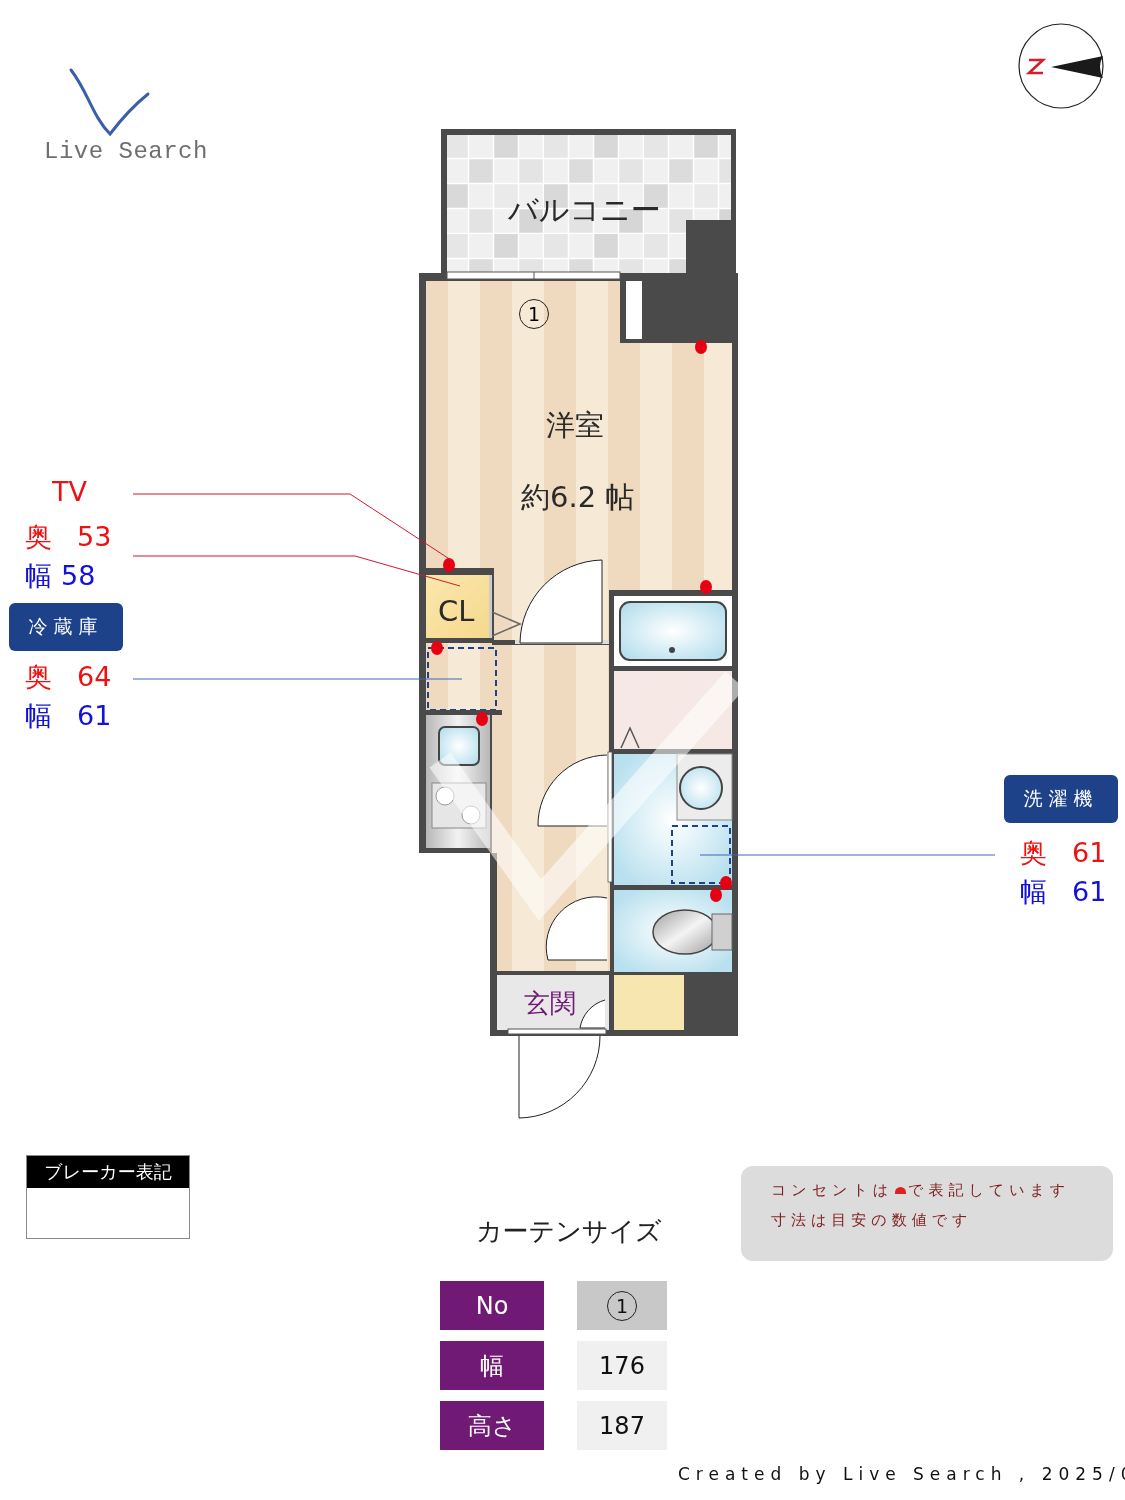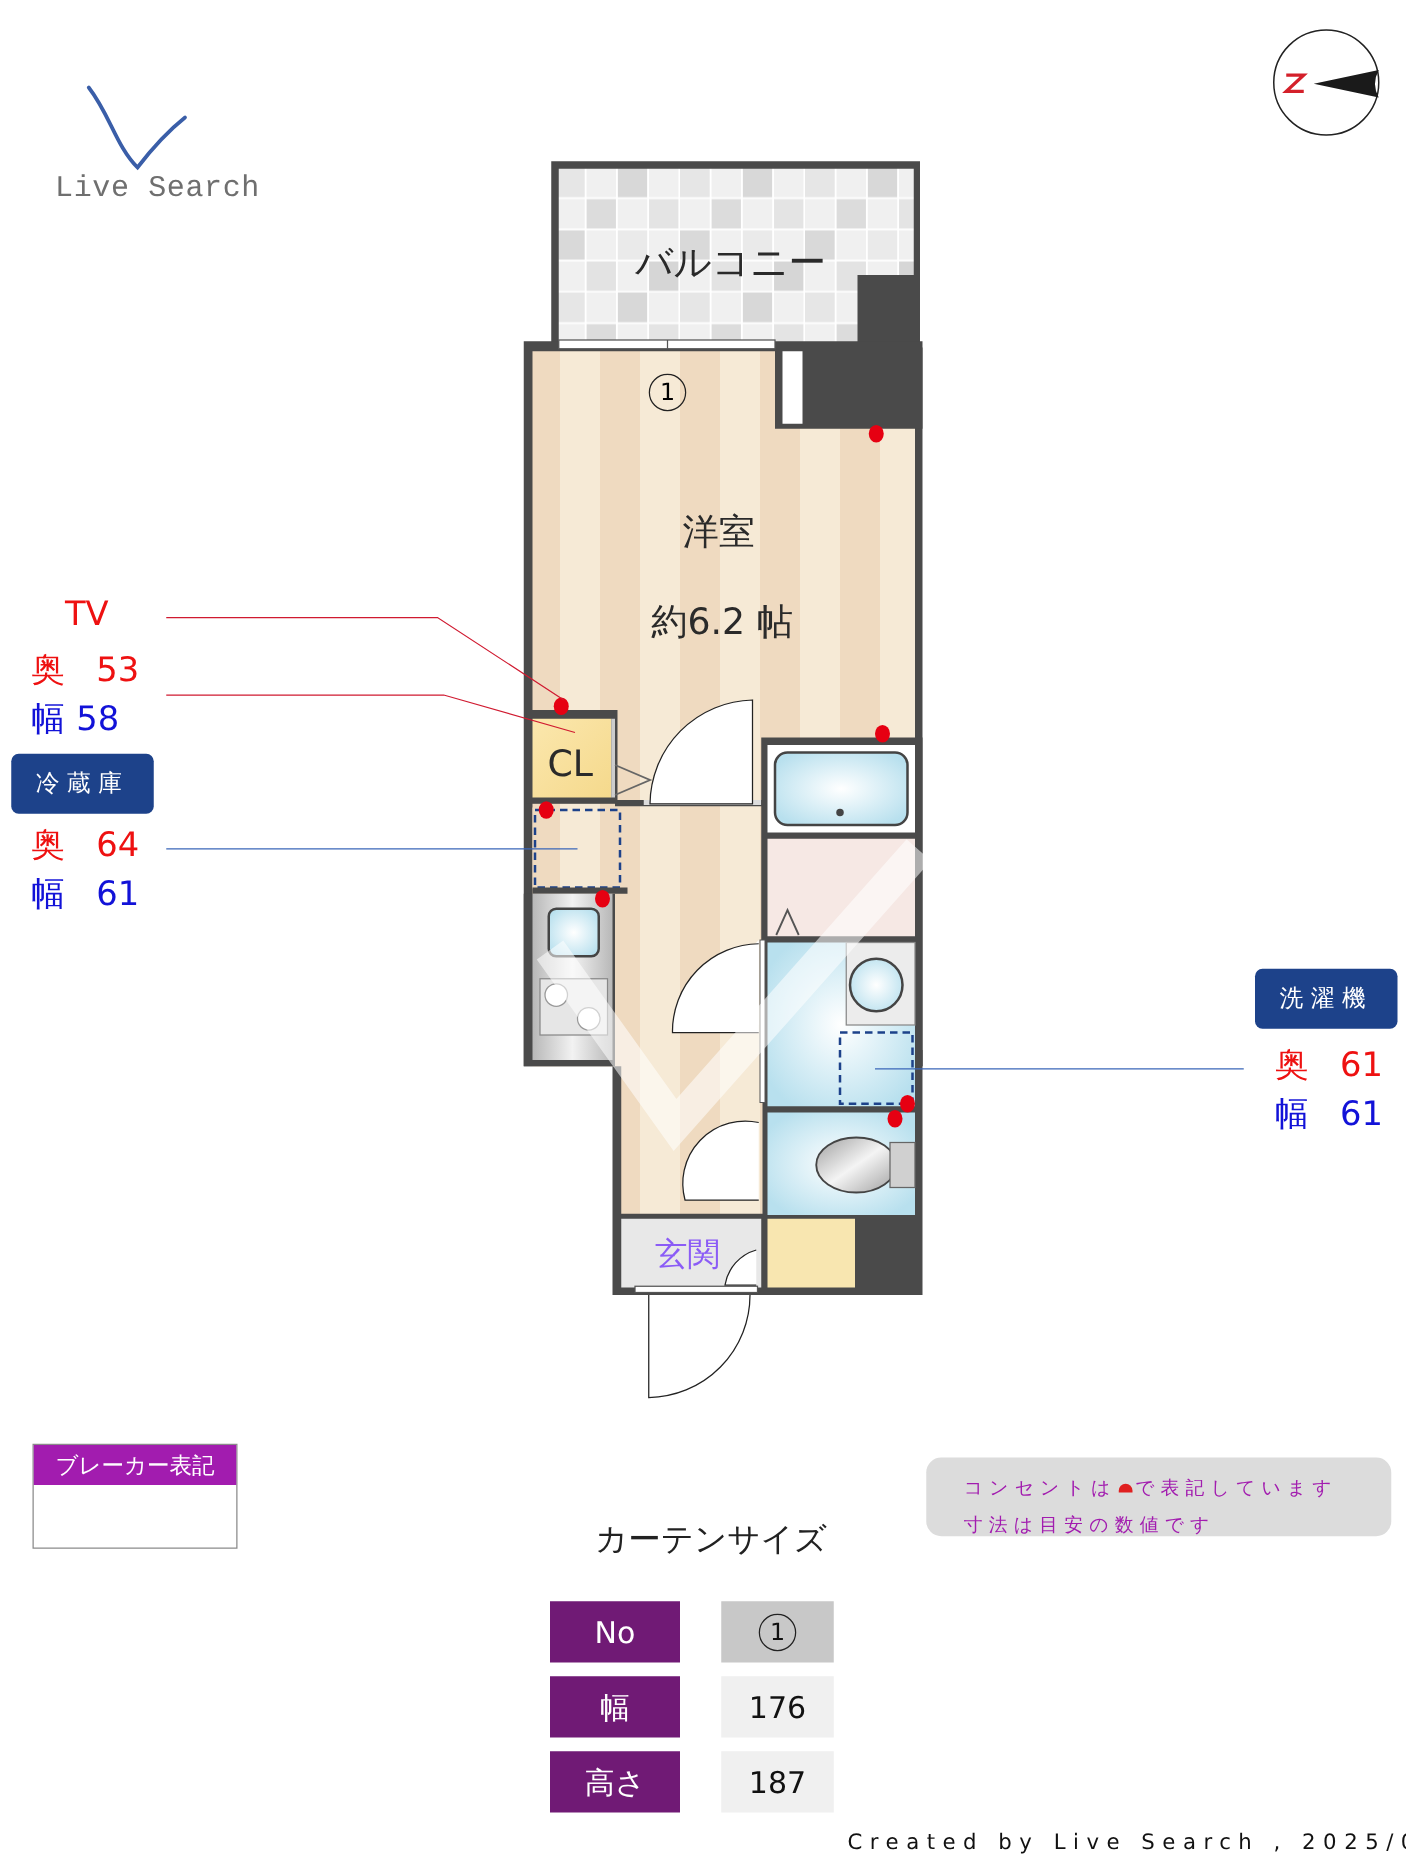--- a/index.html
+++ b/index.html
@@ -7,23 +7,23 @@
   .abs { position:absolute; }
   .logo { left:28px; top:62px; width:180px; height:110px; }
   .logo-text { position:absolute; left:16px; top:76px; font-family:Liberation Mono, monospace; font-size:24px; color:#6f6f6f; letter-spacing:0.5px; white-space:nowrap; }
   .compass { left:1017px; top:22px; width:88px; height:88px; }
   .plan { left:0; top:0; width:1125px; height:1500px; }
   .lbl { position:absolute; font-size:27px; line-height:1; white-space:nowrap; }
   .red { color:#ee1111; }
   .blue { color:#1212d8; }
   .navy-badge { position:absolute; background:#1d428a; color:#ffffff; border-radius:6px; font-size:19px; letter-spacing:6px; display:flex; align-items:center; justify-content:center; }
   .breaker { left:26px; top:1155px; width:162px; height:82px; border:1px solid #8a8a8a; background:#fff; }
-  .breaker-head { background:#a21caf; color:#fff; height:32px; font-size:18px; display:flex; align-items:center; justify-content:center; letter-spacing:0px; }
+  .breaker-head { background:#000000; color:#fff; height:32px; font-size:18px; display:flex; align-items:center; justify-content:center; letter-spacing:0px; }
   .breaker-val { height:50px; color:#ee1111; font-size:30px; display:flex; align-items:center; justify-content:center; }
-  .note { left:741px; top:1166px; width:372px; height:63px; background:#dcdcdc; border-radius:12px; color:#a21caf; font-size:15px; letter-spacing:5px; }
+  .note { left:741px; top:1166px; width:372px; height:95px; background:#dcdcdc; border-radius:12px; color:#7f1d1d; font-size:15px; letter-spacing:5px; }
   .note .l1 { position:absolute; left:30px; top:15px; white-space:nowrap; }
   .note .l2 { position:absolute; left:30px; top:45px; white-space:nowrap; }
   .dot { display:inline-block; width:11px; height:7px; background:#e02020; border-radius:6px 6px 0 0; margin:0 2px; vertical-align:1px; }
   .curtain-title { left:476px; top:1214px; font-size:26px; color:#222; white-space:nowrap; }
   .ct-cell { position:absolute; display:flex; align-items:center; justify-content:center; font-size:24px; }
   .ct-head { background:#701a75; color:#fff; width:104px; height:49px; left:440px; }
   .ct-val { width:90px; height:49px; left:577px; color:#111; background:#f0f0f0; }
   .ct-val.no { background:#c8c8c8; }
   .circ { display:inline-flex; width:28px; height:28px; border:1.5px solid #222; border-radius:50%; align-items:center; justify-content:center; font-size:19px; }
   .footer { left:678px; top:1464px; font-size:17px; letter-spacing:6px; color:#111; white-space:nowrap; }
@@ -171,21 +171,21 @@
   <path d="M133 556 L355 556 L460 586" stroke="#d01a30" stroke-width="1" fill="none"></path>
   <path d="M133 679 L462 679" stroke="#3a66b8" stroke-width="1" fill="none"></path>
   <path d="M700 855 L995 855" stroke="#3a66b8" stroke-width="1" fill="none"></path>
 </svg>
 
 <div class="room-text" style="left:508px;top:190px;font-size:30px;">バルコニー</div>
 <div class="abs circ" style="left:519px;top:299px;">1</div>
 <div class="room-text" style="left:546px;top:406px;">洋室</div>
 <div class="room-text" style="left:521px;top:478px;">約6.2 帖</div>
 <div class="room-text" style="left:438px;top:594px;">CL</div>
-<div class="room-text" style="left:524px;top:986px;font-size:26px;color:#8b5cf6;">玄関</div>
+<div class="room-text" style="left:524px;top:986px;font-size:26px;color:#701a75;">玄関</div>
 
 <div class="lbl red" style="left:52px;top:478px;">TV</div>
 <div class="lbl red" style="left:25px;top:523px;">奥</div>
 <div class="lbl red" style="left:77px;top:523px;">53</div>
 <div class="lbl blue" style="left:25px;top:562px;">幅</div>
 <div class="lbl blue" style="left:61px;top:562px;">58</div>
 
 <div class="navy-badge" style="left:9px;top:603px;width:114px;height:48px;">冷蔵庫</div>
 <div class="lbl red" style="left:25px;top:663px;">奥</div>
 <div class="lbl red" style="left:77px;top:663px;">64</div>

